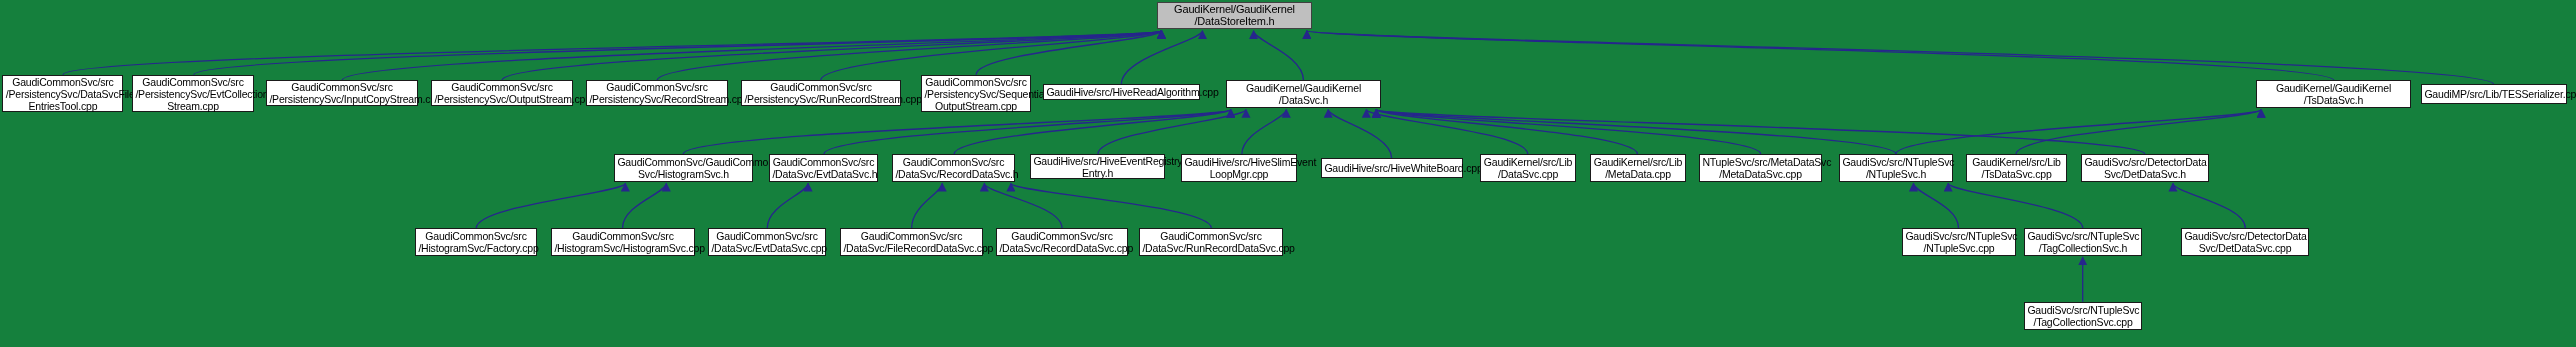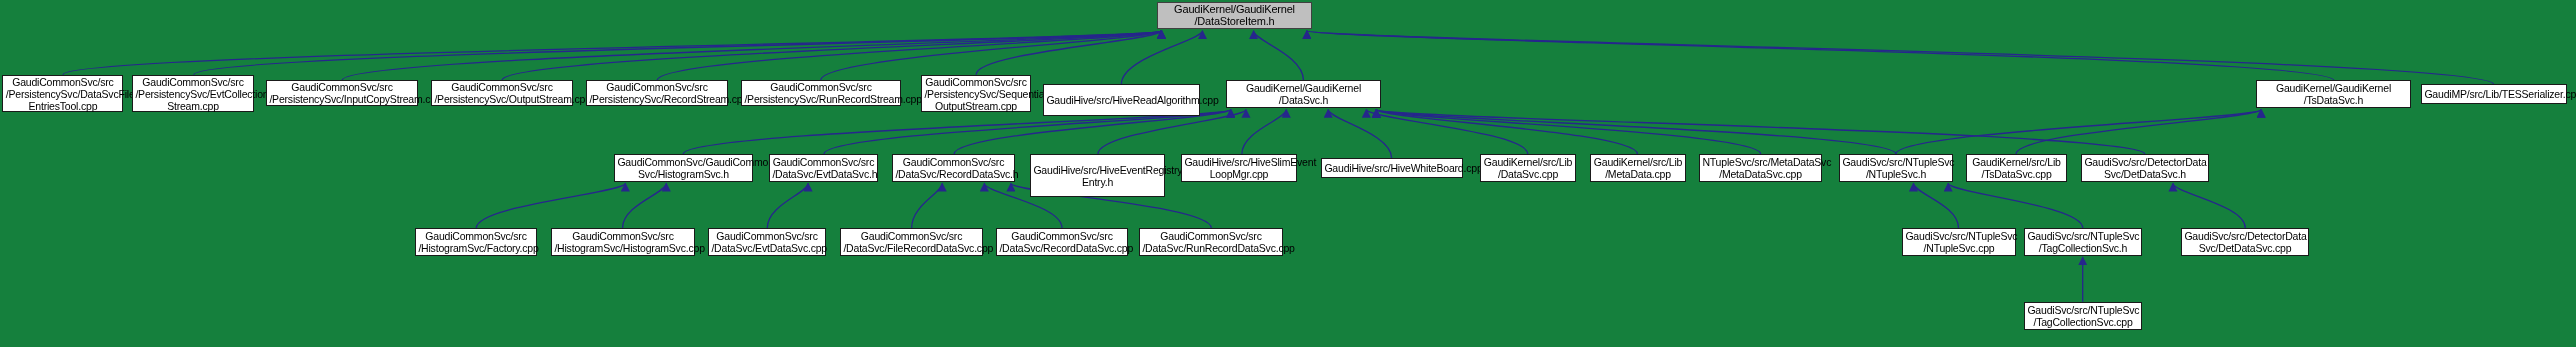--- a/index.html
+++ b/index.html
@@ -115,33 +115,33 @@
 /PersistencySvc/InputCopyStream.cpp</span></div>
       <div class="node" style="left: 431px; top: 80px; width: 142px; height: 26px;"><span class="lbl">GaudiCommonSvc/src
 /PersistencySvc/OutputStream.cpp</span></div>
       <div class="node" style="left: 586px; top: 80px; width: 142px; height: 26px;"><span class="lbl">GaudiCommonSvc/src
 /PersistencySvc/RecordStream.cpp</span></div>
       <div class="node" style="left: 741px; top: 80px; width: 160px; height: 26px;"><span class="lbl">GaudiCommonSvc/src
 /PersistencySvc/RunRecordStream.cpp</span></div>
       <div class="node" style="left: 921px; top: 75px; width: 110px; height: 37px;"><span class="lbl">GaudiCommonSvc/src
 /PersistencySvc/Sequential
 OutputStream.cpp</span></div>
-      <div class="node" style="left: 1043px; top: 84px; width: 157px; height: 32px; align-items: center;"><span class="lbl">GaudiHive/src/HiveReadAlgorithm.cpp</span></div>
+      <div class="node" style="left: 1043px; top: 84px; width: 157px; height: 16px; align-items: center;"><span class="lbl">GaudiHive/src/HiveReadAlgorithm.cpp</span></div>
       <div class="node" style="left: 1226px; top: 80px; width: 155px; height: 27.6px;"><span class="lbl">GaudiKernel/GaudiKernel
 /DataSvc.h</span></div>
       <div class="node" style="left: 2256px; top: 80px; width: 155px; height: 27.6px;"><span class="lbl">GaudiKernel/GaudiKernel
 /TsDataSvc.h</span></div>
       <div class="node" style="left: 2421px; top: 84px; width: 146px; height: 20px;"><span class="lbl">GaudiMP/src/Lib/TESSerializer.cpp</span></div>
       <div class="node" style="left: 614px; top: 154px; width: 139px; height: 27.6px;"><span class="lbl">GaudiCommonSvc/GaudiCommon
 Svc/HistogramSvc.h</span></div>
       <div class="node" style="left: 769px; top: 154px; width: 109px; height: 27.6px;"><span class="lbl">GaudiCommonSvc/src
 /DataSvc/EvtDataSvc.h</span></div>
       <div class="node" style="left: 892px; top: 154px; width: 123px; height: 27.6px;"><span class="lbl">GaudiCommonSvc/src
 /DataSvc/RecordDataSvc.h</span></div>
-      <div class="node" style="left: 1030px; top: 154px; width: 135px; height: 43px;"><span class="lbl">GaudiHive/src/HiveEventRegistry
+      <div class="node" style="left: 1030px; top: 154px; width: 135px; height: 25px;"><span class="lbl">GaudiHive/src/HiveEventRegistry
 Entry.h</span></div>
       <div class="node" style="left: 1181px; top: 154px; width: 116px; height: 27.6px;"><span class="lbl">GaudiHive/src/HiveSlimEvent
 LoopMgr.cpp</span></div>
       <div class="node" style="left: 1321px; top: 158px; width: 142px; height: 20px;"><span class="lbl">GaudiHive/src/HiveWhiteBoard.cpp</span></div>
       <div class="node" style="left: 1480px; top: 154px; width: 96px; height: 27.6px;"><span class="lbl">GaudiKernel/src/Lib
 /DataSvc.cpp</span></div>
       <div class="node" style="left: 1590px; top: 154px; width: 96px; height: 27.6px;"><span class="lbl">GaudiKernel/src/Lib
 /MetaData.cpp</span></div>
       <div class="node" style="left: 1699px; top: 154px; width: 123px; height: 27.6px;"><span class="lbl">NTupleSvc/src/MetaDataSvc
 /MetaDataSvc.cpp</span></div>

